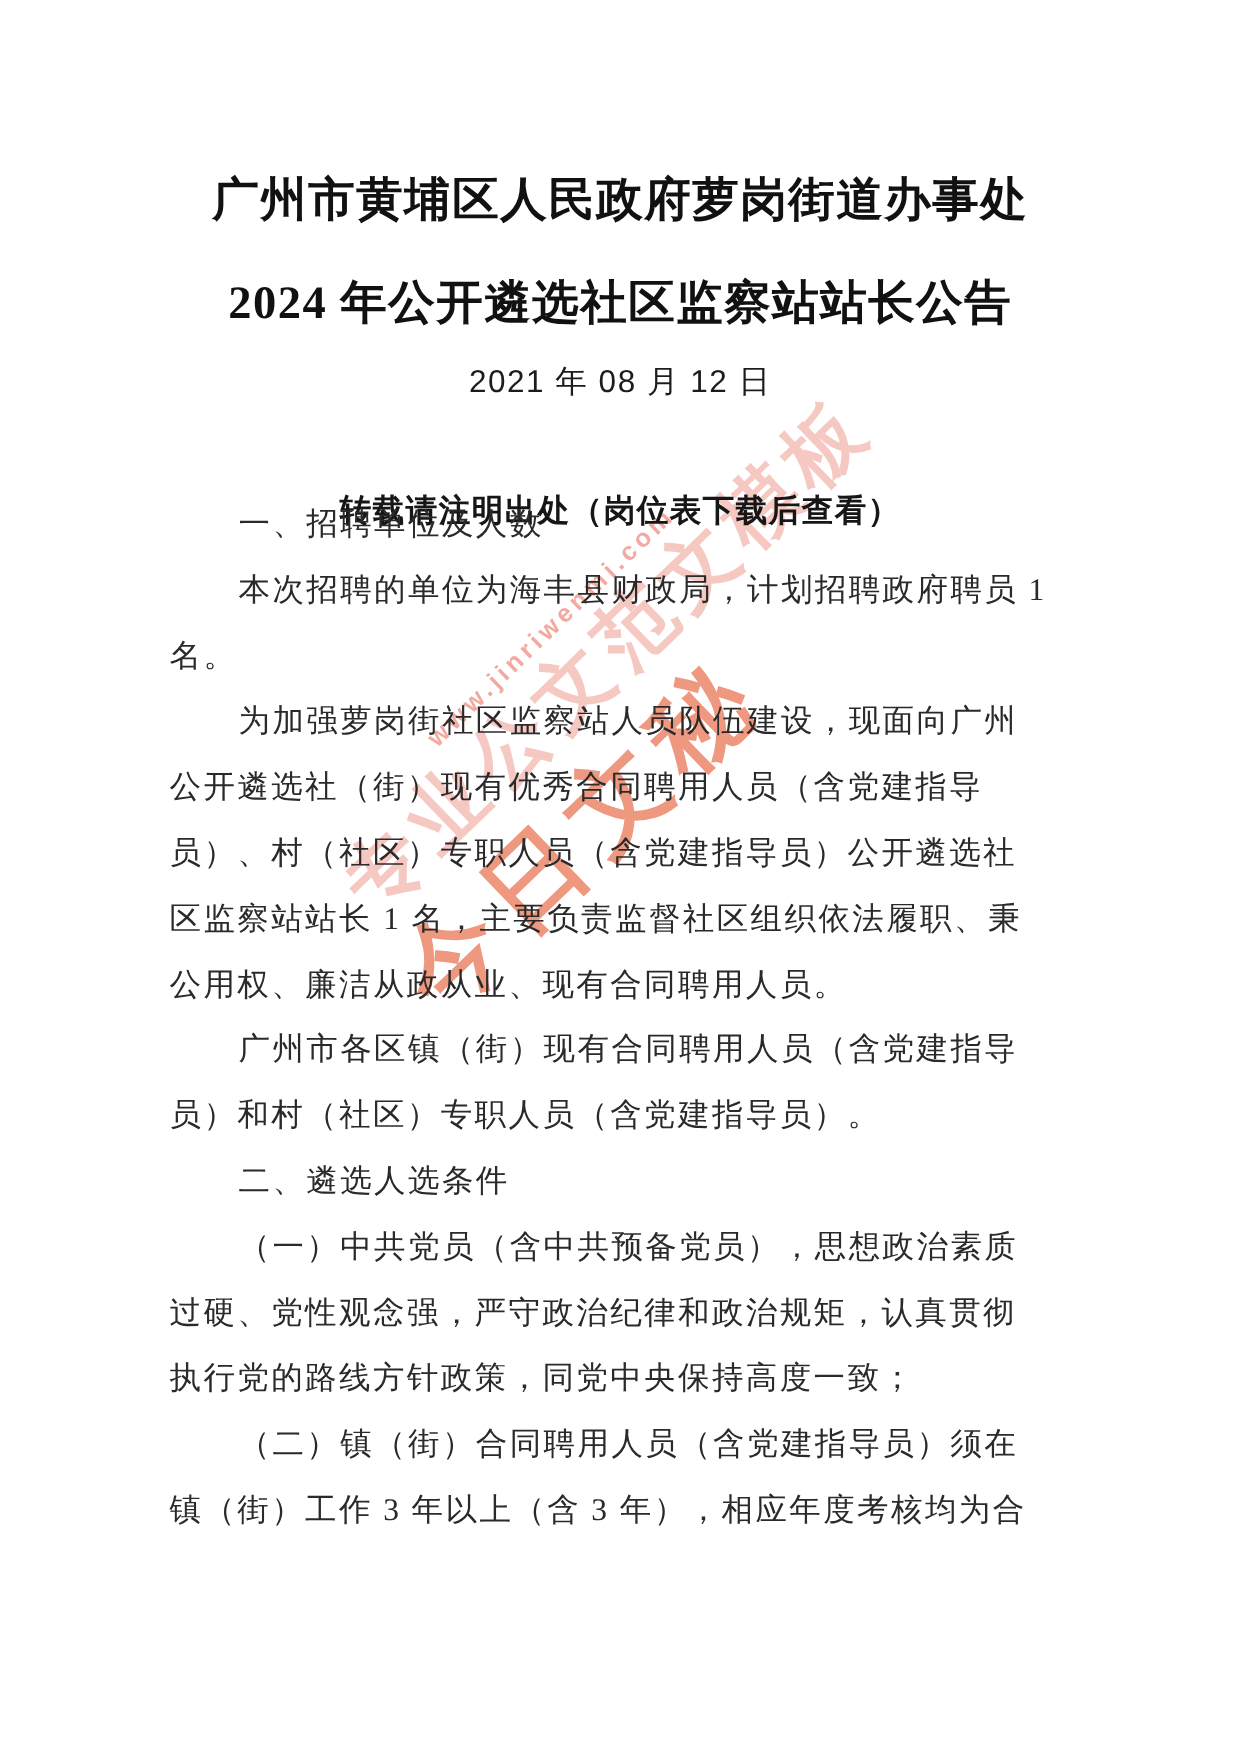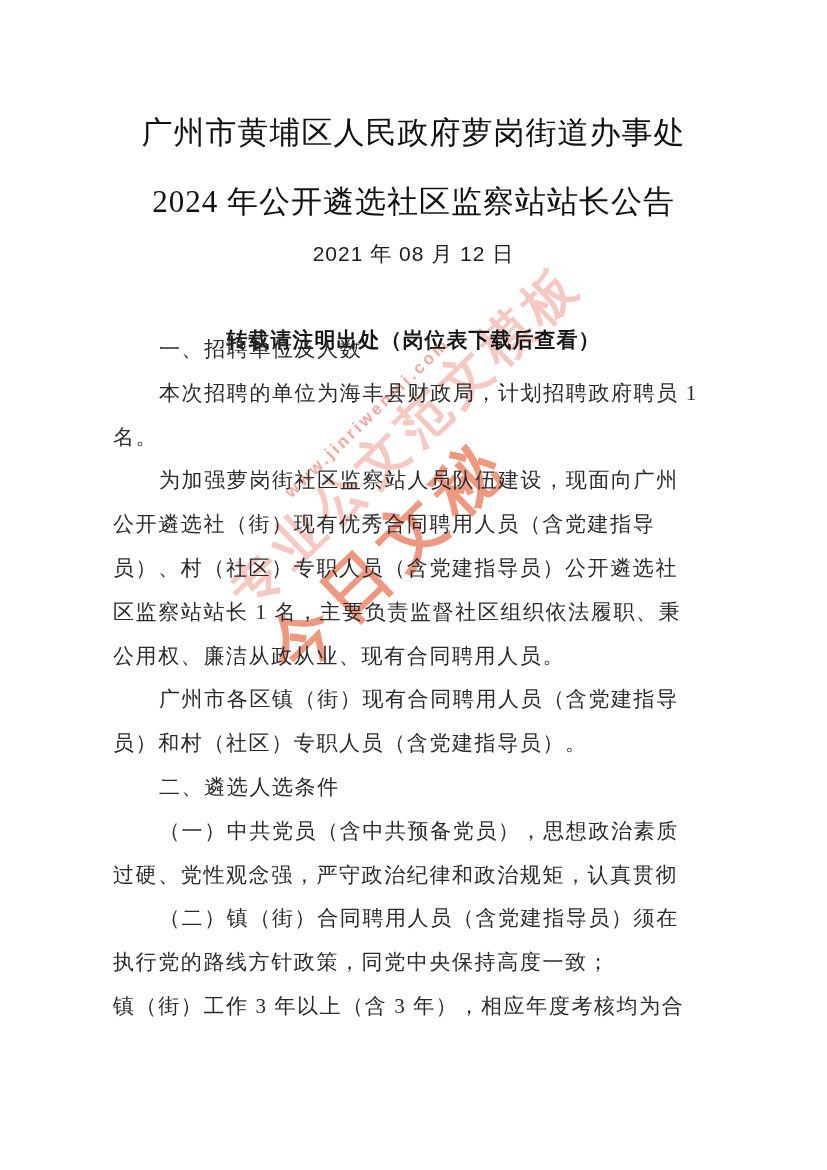--- a/index.html
+++ b/index.html
@@ -16,21 +16,21 @@
     font-family: "Liberation Serif", "DejaVu Serif", serif;
     color: #262626;
   }
 
   
   .title-line {
     position: absolute;
     left: 0;
     width: 100%;
     text-align: center;
-    font-weight: 400;
+    font-weight: 700;
     font-size: 31px;
     letter-spacing: 1px;
     color: #111111;
     white-space: nowrap;
   }
   .title-1 { top: 112px; }
   .title-2 { top: 181px; }
 
   .date-line {
     position: absolute;
@@ -141,19 +141,19 @@
         <div class="body-line indent">为加强萝岗街社区监察站人员队伍建设，现面向广州</div>
         <div class="body-line">公开遴选社（街）现有优秀合同聘用人员（含党建指导</div>
         <div class="body-line">员）、村（社区）专职人员（含党建指导员）公开遴选社</div>
         <div class="body-line">区监察站站长 1 名，主要负责监督社区组织依法履职、秉</div>
         <div class="body-line">公用权、廉洁从政从业、现有合同聘用人员。</div>
         <div class="body-line indent">广州市各区镇（街）现有合同聘用人员（含党建指导</div>
         <div class="body-line">员）和村（社区）专职人员（含党建指导员）。</div>
         <div class="body-line indent">二、遴选人选条件</div>
         <div class="body-line indent">（一）中共党员（含中共预备党员），思想政治素质</div>
         <div class="body-line">过硬、党性观念强，严守政治纪律和政治规矩，认真贯彻</div>
+        <div class="body-line">执行党的路线方针政策，同党中央保持高度一致；</div>
         <div class="body-line indent">（二）镇（街）合同聘用人员（含党建指导员）须在</div>
-        <div class="body-line">执行党的路线方针政策，同党中央保持高度一致；</div>
         <div class="body-line">镇（街）工作 3 年以上（含 3 年），相应年度考核均为合</div>
       </div>
   </div>
 
 </div>
 
 </body></html>

